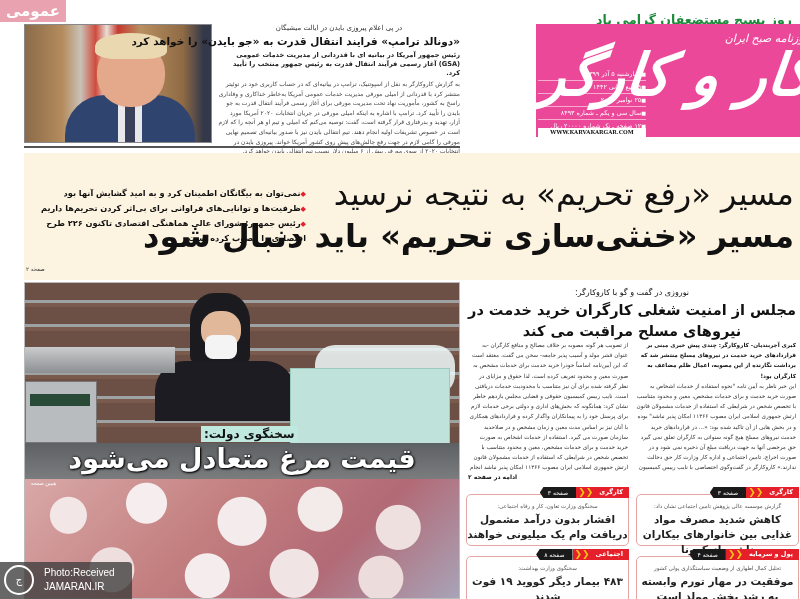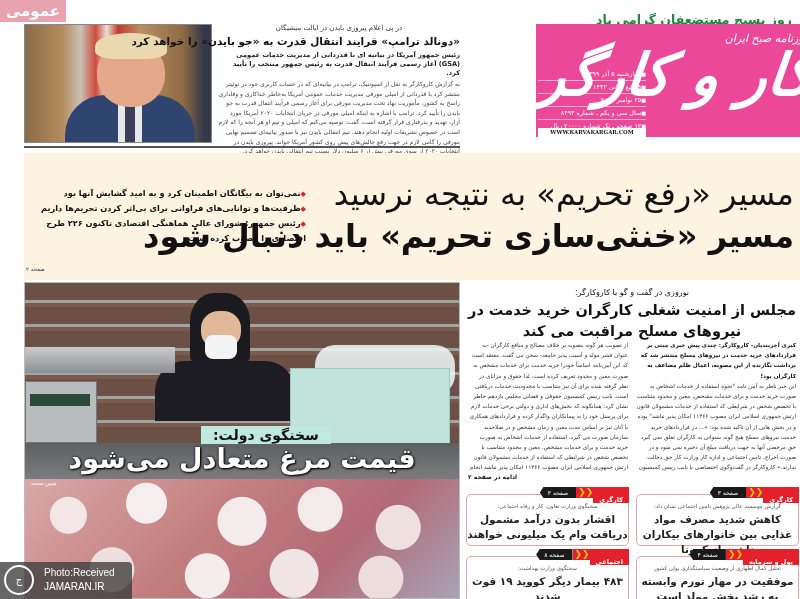--- a/index.html
+++ b/index.html
@@ -60,21 +60,21 @@
     background: repeating-linear-gradient(180deg, #6d5045 0 17px, #9ea2a3 17px 20px, #7a5a4c 20px 24px); }
   #feature .worker-head { position: absolute; left: 165px; top: 10px; width: 60px; height: 70px; background: #1b1b1f; border-radius: 40% 40% 10% 10%; }
   #feature .worker-face { position: absolute; left: 176px; top: 28px; width: 40px; height: 38px; background: #e1b89a; border-radius: 45%; }
   #feature .mask { position: absolute; left: 180px; top: 52px; width: 32px; height: 24px; background: #f4f4f4; border-radius: 8px; }
   #feature .body { position: absolute; left: 130px; top: 78px; width: 140px; height: 60px; background: #1c1c22; border-radius: 30px 30px 0 0; }
   #feature .scale-tray { position: absolute; left: 0; top: 64px; width: 150px; height: 26px; background: linear-gradient(#c9cbcc,#8d9092); }
   #feature .scale-box { position: absolute; left: 0; top: 98px; width: 72px; height: 62px; background: #b9bcbf; border: 1px solid #777; }
   #feature .scale-display { position: absolute; left: 4px; top: 12px; width: 60px; height: 12px; background: #2a4a38; }
   #feature .basket { position: absolute; left: 265px; top: 85px; width: 160px; height: 78px; background: #bfe3da; border: 1px solid #9ccabd; }
   #feature .bag { position: absolute; left: 290px; top: 62px; width: 140px; height: 50px; background: rgba(240,250,250,.85); border-radius: 20px; }
-  #feature .caption-kicker { position: absolute; left: 176px; top: 143px; background: #bfe9df; color: #111; font-size: 14px; font-weight: bold; padding: 1px 12px; }
+  #feature .caption-kicker { position: absolute; left: 176px; top: 143px; background: #bfe9df; color: #111; font-size: 12px; font-weight: bold; padding: 1px 3px; }
   #feature .title-bar { position: absolute; left: 0; top: 160px; width: 100%; height: 36px; background: linear-gradient(#5e6163,#7a7c7e); }
   #feature .title { position: absolute; left: 0; top: 160px; width: 100%; text-align: center; color: #fff; font-size: 27px; font-weight: bold;
     text-shadow: 0 0 3px #000, 1px 1px 2px #000; white-space: nowrap; }
   #feature .page-ref { position: absolute; left: 6px; top: 197px; color: #fff; font-size: 5px; }
   #feature .chickens { position: absolute; left: 0; top: 196px; width: 100%; height: 121px;
     background:
       radial-gradient(circle at 10% 30%, #f2e6e6 0 18px, transparent 19px),
       radial-gradient(circle at 28% 20%, #f6eeee 0 20px, transparent 21px),
       radial-gradient(circle at 50% 35%, #f4ecec 0 24px, transparent 25px),
       radial-gradient(circle at 68% 25%, #f3eaea 0 22px, transparent 23px),
@@ -96,21 +96,21 @@
   #article .headline { position: absolute; width: 100%; top: 18px; text-align: center; font-size: 14.5px; font-weight: bold; line-height: 21px; }
   #article .col { position: absolute; top: 58px; width: 160px; font-size: 5.7px; line-height: 10.2px; color: #333; height: 134px; overflow: hidden; }
   #article .col-right { right: 4px; }
   #article .col-left { left: 4px; }
   #article .intro { font-weight: bold; color: #111; }
   #article .continue { position: absolute; left: 4px; top: 191px; font-size: 6px; font-weight: bold; }
 
   
   .teaser { position: absolute; width: 163px; height: 52px; border: 1px solid #e6a5a5; border-radius: 5px; background: #fff; }
   .teaser .tag { position: absolute; top: -8px; right: -1px; height: 11px; display: flex; direction: rtl; }
-  .teaser .tag .sec { background: #e5202a; color: #fff; font-size: 6.5px; font-weight: bold; padding: 8px 6px; line-height: 11px; white-space: nowrap; }
+  .teaser .tag .sec { background: #e5202a; color: #fff; font-size: 6.5px; font-weight: bold; padding: 0 6px; line-height: 11px; white-space: nowrap; }
   .teaser .tag .chev { color: #f3c611; font-size: 9px; line-height: 11px; font-weight: bold; background: #e5202a; padding-left: 2px; }
   .teaser .tag .pg { background: #1a1a1a; color: #fff; font-size: 6px; padding: 0 8px; line-height: 11px; clip-path: polygon(10% 0,100% 0,100% 100%,10% 100%,0 50%); white-space: nowrap; }
   .teaser .sup { position: absolute; top: 8px; width: 100%; text-align: center; font-size: 5.5px; color: #555; }
   .teaser .h { position: absolute; top: 17px; width: 100%; text-align: center; font-size: 10.5px; font-weight: bold; line-height: 15px; color: #222; }
 
   #t1 { left: 636px; top: 494px; }
   #t2 { left: 466px; top: 494px; }
   #t3 { left: 636px; top: 556px; height: 50px; }
   #t4 { left: 466px; top: 556px; height: 50px; }
 </style>

